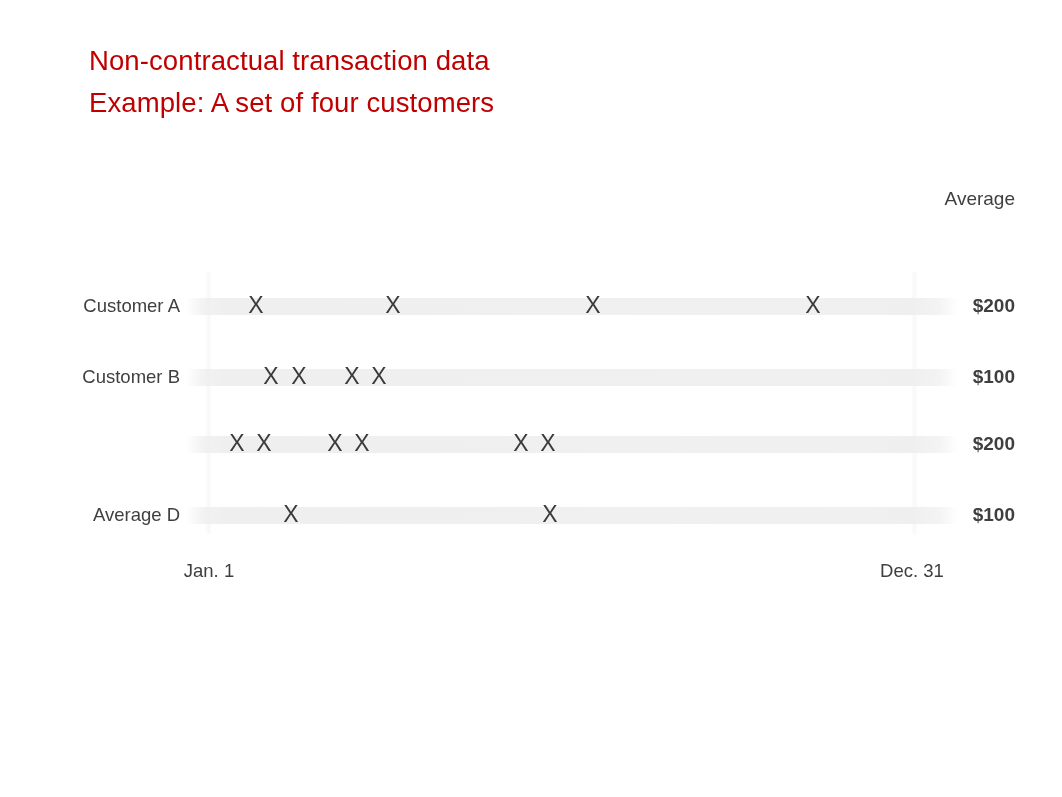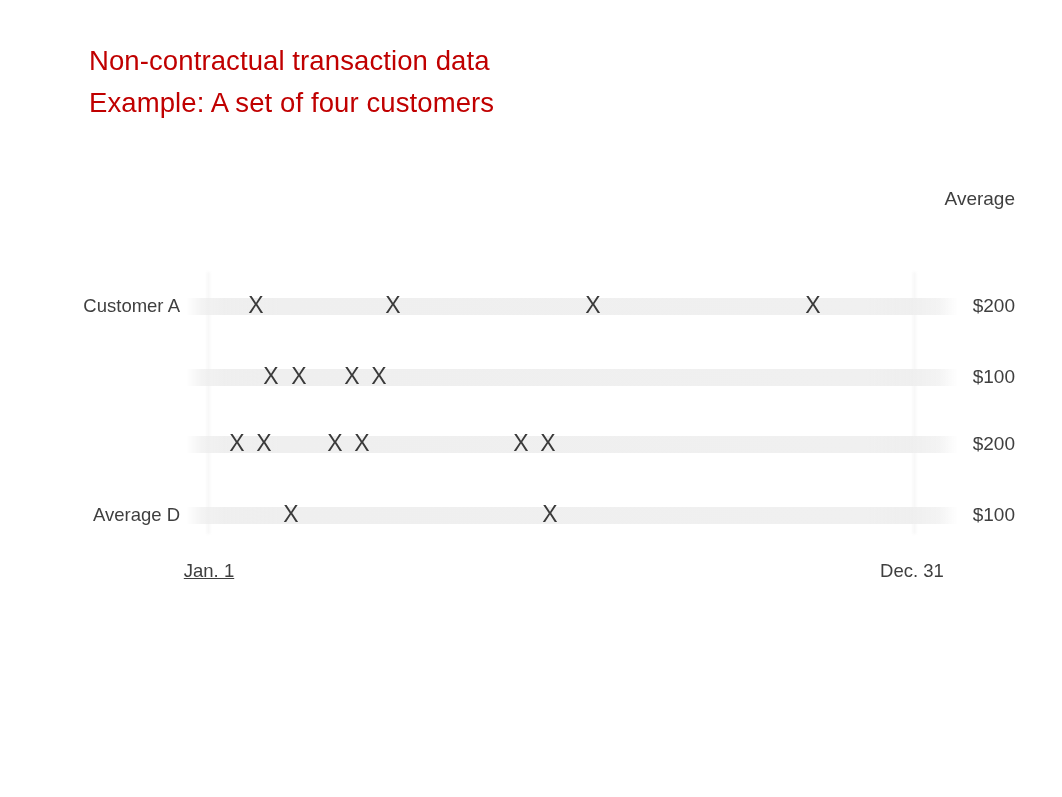--- a/index.html
+++ b/index.html
@@ -121,20 +121,21 @@
   .row-value {
     position: absolute;
     left: 930px;
     top: 4px;
     width: 85px;
     text-align: right;
     font-size: 19px;
     line-height: 26px;
     color: #3f3f3f;
     white-space: nowrap;
+    font-weight: bold;
   }
 
   
   .vline {
     position: absolute;
     top: 232px;
     width: 5px;
     height: 262px;
     background: linear-gradient(to right,
         rgba(245,245,245,0) 0%,
@@ -149,21 +150,21 @@
   .axis-label {
     position: absolute;
     top: 519px;
     font-size: 18.5px;
     line-height: 24px;
     color: #3f3f3f;
     white-space: nowrap;
     text-align: center;
     width: 120px;
   }
-  .axis-label.start { left: 149px; text-decoration: underline; }
+  .axis-label.start { left: 149px; }
   .axis-label.end   { left: 852px; }
 </style>
 </head>
 <body>
 
 <div id="slide">
 
   <div class="title-block">
     <div class="title-line">Non-contractual transaction data</div>
     <div class="title-line">Example: A set of four customers</div>
@@ -184,20 +185,21 @@
       <div class="marks" id="marks-0">
           <div class="mark" style="left: 256px;">X</div>
           <div class="mark" style="left: 393px;">X</div>
           <div class="mark" style="left: 593px;">X</div>
           <div class="mark" style="left: 813px;">X</div>
         </div>
       <div class="row-value">$200</div>
     </div>
 
     <div class="row" id="row-1" style="top: 320px;">
+      <div class="row-label">Customer B</div>
       <div class="track"></div>
       <div class="marks" id="marks-1">
           <div class="mark" style="left: 271px;">X</div>
           <div class="mark" style="left: 299px;">X</div>
           <div class="mark" style="left: 352px;">X</div>
           <div class="mark" style="left: 379px;">X</div>
         </div>
       <div class="row-value">$100</div>
     </div>
 

